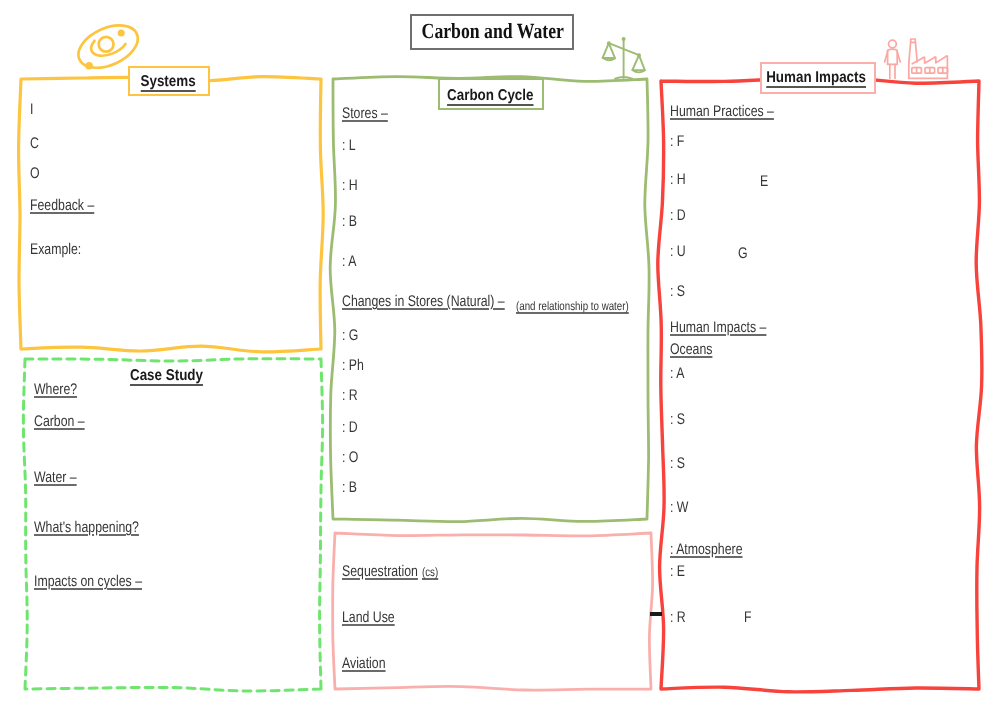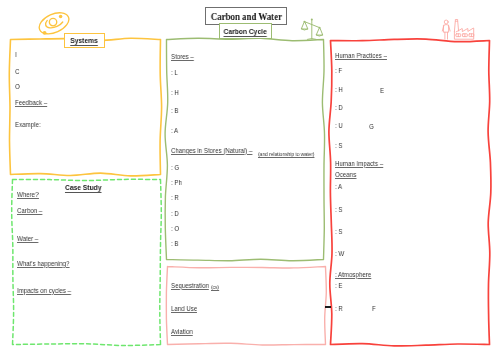--- a/index.html
+++ b/index.html
@@ -72,22 +72,25 @@
   </g>
 </svg>
 
 <div class="labelbox" style="left:205px;top:6.5px;width:82px;height:18px;border:1px solid #6f6f6f;font-family:Liberation Serif, serif;">
   <span style="font-weight:bold;font-size:10.8px;color:#111;transform:scaleX(0.82);display:inline-block;white-space:nowrap;will-change:transform">Carbon and Water</span>
 </div>
 
 <div class="labelbox" style="left:64px;top:32.5px;width:41px;height:15.5px;border:1.4px solid #FDC43F;">
   <span class="lt">Systems</span>
 </div>
-<div class="labelbox" style="left:218.5px;top:23px;width:53px;height:16px;border:1.3px solid #9CBC72;justify-content:flex-end;">
+<div class="labelbox" style="left:218.5px;top:39px;width:53px;height:16px;border:1.3px solid #9CBC72;justify-content:flex-end;">
   <span class="lt">Carbon Cycle</span>
+</div>
+<div class="labelbox" style="left:379.5px;top:30.5px;width:58px;height:16.5px;border:1.5px solid #FCAFAA;">
+  <span class="lt">Human Impacts</span>
 </div>
 <div class="labelbox" style="left:70px;top:182.5px;width:34px;height:10px;justify-content:flex-end;">
   <span class="lt">Case Study</span>
 </div>
 
 <div class="txt" style="left:15px;top:50px">I</div>
 <div class="txt" style="left:15px;top:66.5px">C</div>
 <div class="txt" style="left:15px;top:81.5px">O</div>
 <div class="txt u" style="left:15px;top:97.5px">Feedback –</div>
 <div class="txt" style="left:15px;top:120px">Example:</div>

